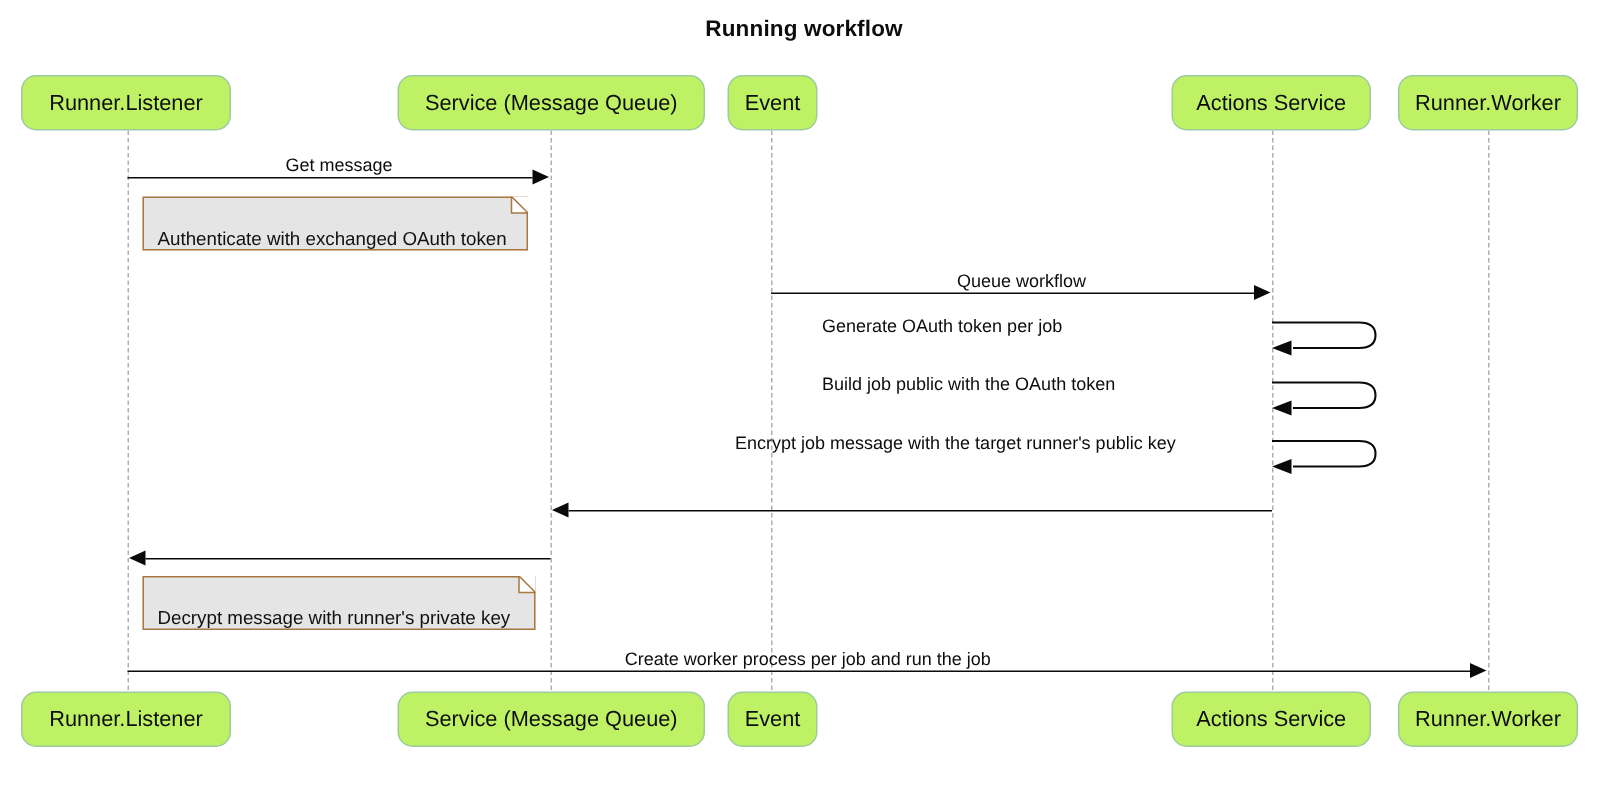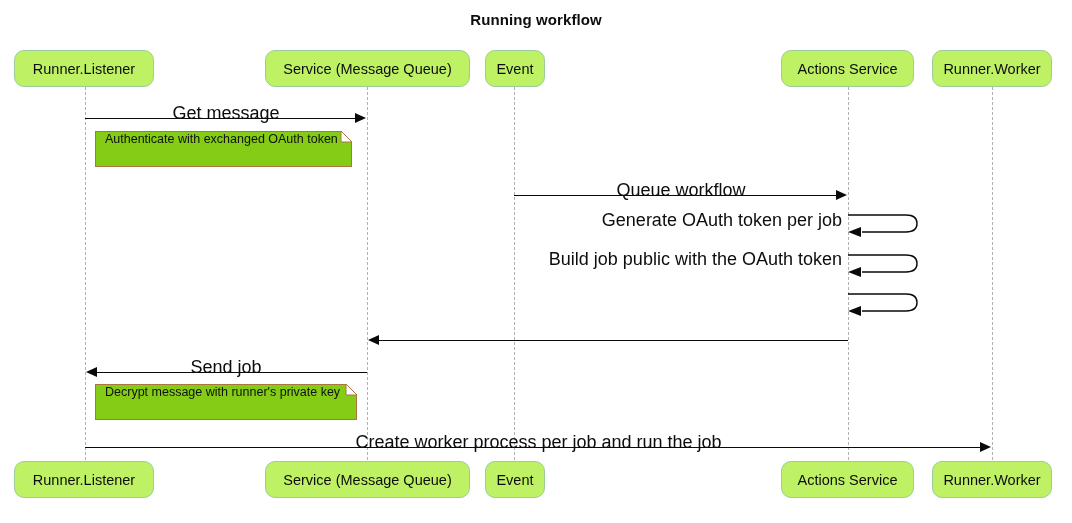--- a/index.html
+++ b/index.html
@@ -59,41 +59,41 @@
     border-bottom:5px solid transparent;
   }
   .arrow-head.right{
     border-left:11px solid #0a0a0a;
   }
   .arrow-head.left{
     border-right:11px solid #0a0a0a;
   }
   .msg-label{
     position:absolute;
-    font-size:18px;
+    font-size:12px;
     color:#0d0d0d;
     white-space:nowrap;
   }
   .msg-label.center{ text-align:center; }
-  .msg-label.right{ text-align:right; }
+  .msg-label.right{ text-align:left; }
   
   .self-loop{
     position:absolute;
   }
   .self-loop svg{ display:block; }
   
   .note{
     position:absolute;
-    background:#84cc16;
+    background:#e5e5e5;
     border:1px solid #a9763f;
     box-sizing:border-box;
     font-size:12.5px;
     color:#111111;
     display:flex;
-    align-items:flex-start;
+    align-items:flex-end;
     padding-left:9px;
     white-space:nowrap;
   }
   .note-fold{
     position:absolute;
     top:-1px;right:-1px;
     width:0;height:0;
     border-left:11px solid transparent;
     border-top:11px solid #ffffff;
   }
@@ -174,31 +174,31 @@
   </div>
 
   <div class="msg-label right" style="left:548px;top:249px;width:294px;">Build job public with the OAuth token</div>
   <div class="self-loop" style="left:848px;top:250px;">
     <svg width="80" height="30" viewBox="0 0 80 30">
       <path d="M 0 5 L 58 5 Q 69 5 69 13.5 Q 69 22 58 22 L 14 22" fill="none" stroke="#0a0a0a" stroke-width="1.4"></path>
       <path d="M 0 22 L 13 17 L 13 27 Z" fill="#0a0a0a"></path>
     </svg>
   </div>
 
+  <div class="msg-label right" style="left:490px;top:288px;width:352px;">Encrypt job message with the target runner's public key</div>
   <div class="self-loop" style="left:848px;top:289px;">
     <svg width="80" height="30" viewBox="0 0 80 30">
       <path d="M 0 5 L 58 5 Q 69 5 69 13.5 Q 69 22 58 22 L 14 22" fill="none" stroke="#0a0a0a" stroke-width="1.4"></path>
       <path d="M 0 22 L 13 17 L 13 27 Z" fill="#0a0a0a"></path>
     </svg>
   </div>
 
   <div class="msg-line" style="left:379px;top:340px;width:469px;"></div>
   <div class="arrow-head left" style="left:368px;top:335px;"></div>
 
-  <div class="msg-label center" style="left:85px;top:357px;width:282px;">Send job</div>
   <div class="msg-line" style="left:97px;top:372px;width:270px;"></div>
   <div class="arrow-head left" style="left:86px;top:367px;"></div>
 
   <div class="note" style="left:95px;top:384px;width:262px;height:36px;">
     <span>Decrypt message with runner's private key</span>
     <span class="note-fold"></span>
     <svg class="note-fold-edge" viewBox="0 0 15 15">
       <path d="M 4 0 L 15 11 L 4 11 Z" fill="#ffffff" stroke="#a9763f" stroke-width="1"></path>
     </svg>
   </div>

